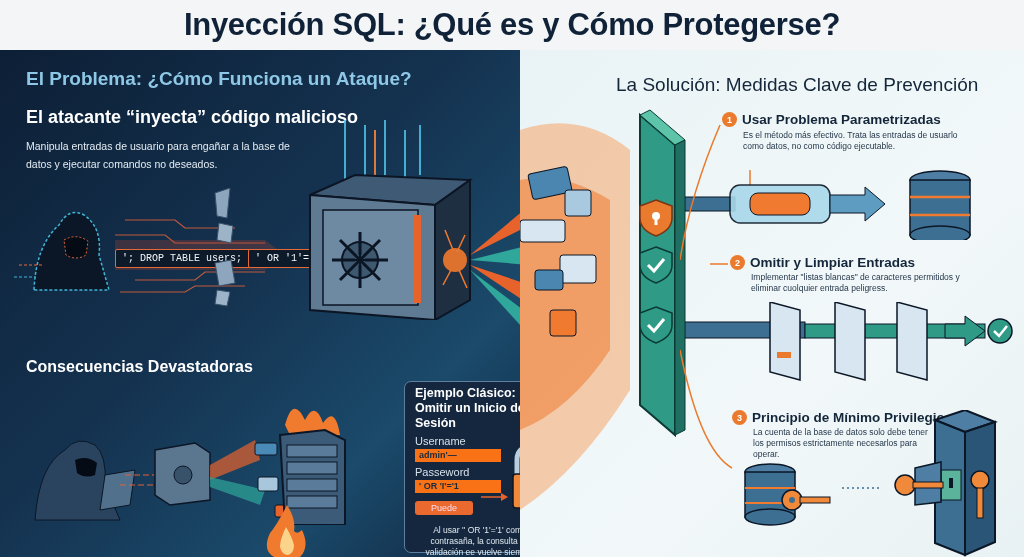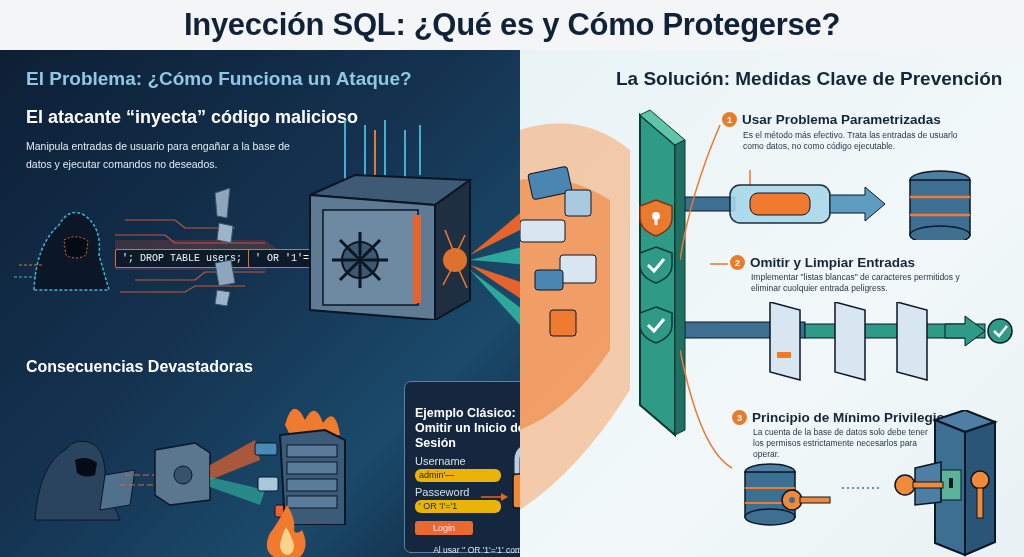--- a/index.html
+++ b/index.html
@@ -9,27 +9,27 @@
 .title-bar h1{font-size:31px;font-weight:700;color:#102238;letter-spacing:-0.3px;font-family:"Liberation Sans",sans-serif}
 .left{position:absolute;left:0;top:50px;width:520px;height:507px;background:linear-gradient(135deg,#0d1f36 0%,#14324f 45%,#1b4a6b 75%,#0f2640 100%);overflow:hidden}
 .right{position:absolute;left:520px;top:50px;width:504px;height:507px;background:linear-gradient(135deg,#e9f3f5 0%,#f2f8f9 60%,#e8f1f3 100%);overflow:hidden}
 .abs{position:absolute}
 .h-problem{left:26px;top:18px;font-size:19px;font-weight:700;color:#8ec8e6}
 .h-attack{left:26px;top:57px;font-size:18px;font-weight:700;color:#ffffff}
 .p-attack{left:26px;top:87px;font-size:10.5px;line-height:18px;color:#e3ecf3;width:270px}
 .h-conseq{left:26px;top:308px;font-size:16px;font-weight:700;color:#ffffff}
 .p-conseq{left:24px;top:505px;font-size:11px;line-height:14px;color:#e8eef4;width:230px}
 .code-tag{background:#0c1a2a;color:#f1f5f8;font-family:"Liberation Mono",monospace;font-size:10px;padding:3px 6px;border:1px solid #e56a38;border-radius:2px;white-space:pre}
-.login-card{position:absolute;left:404px;top:381px;width:152px;height:172px;background:#14273f;border:1.5px solid #5d7fa0;border-radius:7px;padding:24px 10px}
+.login-card{position:absolute;left:404px;top:381px;width:152px;height:172px;background:#14273f;border:1.5px solid #5d7fa0;border-radius:7px;padding:4px 10px}
 .login-card .lc-title{font-size:12.5px;font-weight:700;color:#fff;line-height:15px}
 .login-card .lc-label{font-size:11px;color:#d6e1ea;margin-top:4px}
-.login-card .lc-input{width:86px;height:13px;background:#eab308;border-radius:6px;color:#1a2a3a;font-size:9px;font-weight:400;padding:1px 4px;margin-top:2px}
+.login-card .lc-input{width:86px;height:13px;background:#f97316;border-radius:0;color:#1a2a3a;font-size:9px;font-weight:700;padding:1px 4px;margin-top:2px}
 .login-card .lc-btn{width:58px;height:14px;background:#e9692f;border-radius:3px;color:#fde;font-size:9px;text-align:center;line-height:14px;margin-top:8px}
 .login-card .lc-note{font-size:8.5px;color:#dfe8ef;text-align:center;line-height:11px;margin-top:10px}
-.h-solution{left:96px;top:18px;font-size:19px;font-weight:700;color:#14263a}
+.h-solution{left:96px;top:24px;font-size:19px;font-weight:400;color:#14263a}
 .step-num{width:15px;height:15px;border-radius:50%;background:#ea7a2d;color:#fff;font-size:9px;font-weight:700;display:flex;align-items:center;justify-content:center}
 .step-title{font-size:13.5px;font-weight:700;color:#14263a}
 .step-desc{font-size:8.5px;color:#24364a;line-height:11px}
 </style>
 </head>
 <body>
 
 <div class="page">
 
   <div class="title-bar">
@@ -134,21 +134,21 @@
 
     <div class="abs p-conseq">Puede robar datos, modificar información, tomar control administrativo y hasta borrar la base de datos.</div>
 
     <div class="login-card" style="top:331px">
       <div class="lc-title">Ejemplo Clásico:</div>
       <div class="lc-title">Omitir un Inicio de Sesión</div>
       <div class="lc-label">Username</div>
       <div class="lc-input">admin'—</div>
       <div class="lc-label">Passeword</div>
       <div class="lc-input">' OR 'I'='1</div>
-      <div class="lc-btn">Login</div>
+      <div class="lc-btn">Puede</div>
       <div class="lc-note">Al usar '' OR '1'='1' como contrasaña, la consulta de validación ee vuelve siempre verdaders.</div>
       <svg class="abs" style="left:106px;top:62px" width="40" height="70">
         <path d="M6 32 V16 Q6 3 20 3 Q34 3 34 16 V20" fill="none" stroke="#b9cfe0" stroke-width="5"></path>
         <rect x="2" y="30" width="36" height="34" rx="3" fill="#f08a3a" stroke="#0b1626" stroke-width="1.5"></rect>
         <circle cx="20" cy="44" r="5" fill="#0b1626"></circle>
         <rect x="18" y="46" width="4" height="10" fill="#0b1626"></rect>
       </svg>
       <svg class="abs" style="left:76px;top:110px" width="28" height="10">
         <line x1="0" y1="5" x2="22" y2="5" stroke="#e8622c" stroke-width="1.5"></line>
         <polygon points="20,1 27,5 20,9" fill="#e8622c"></polygon>

